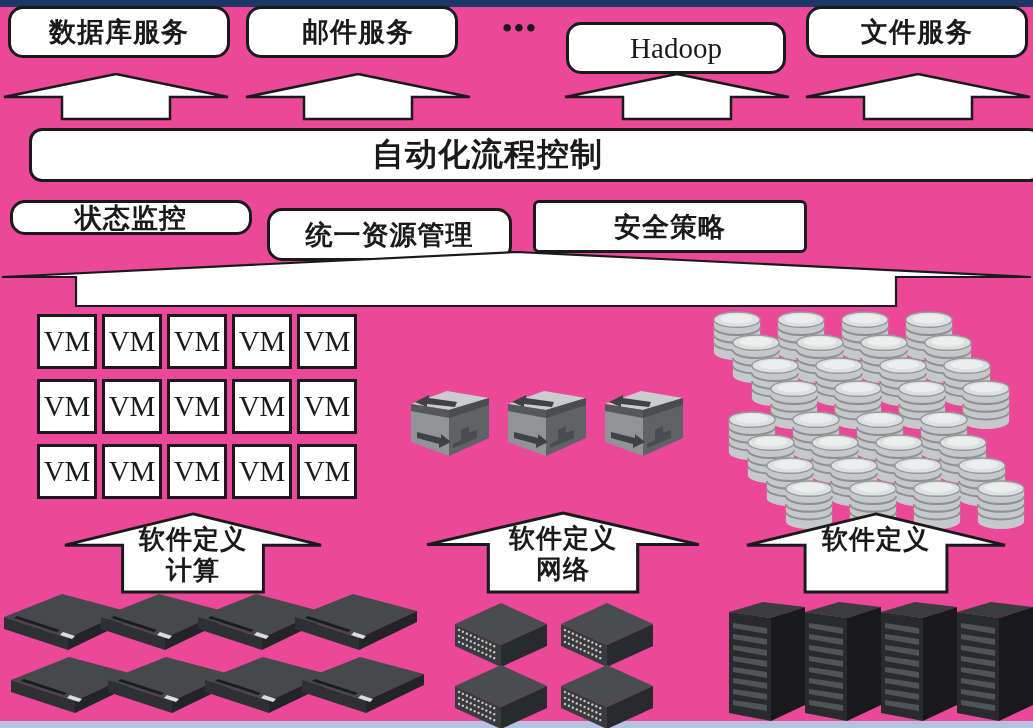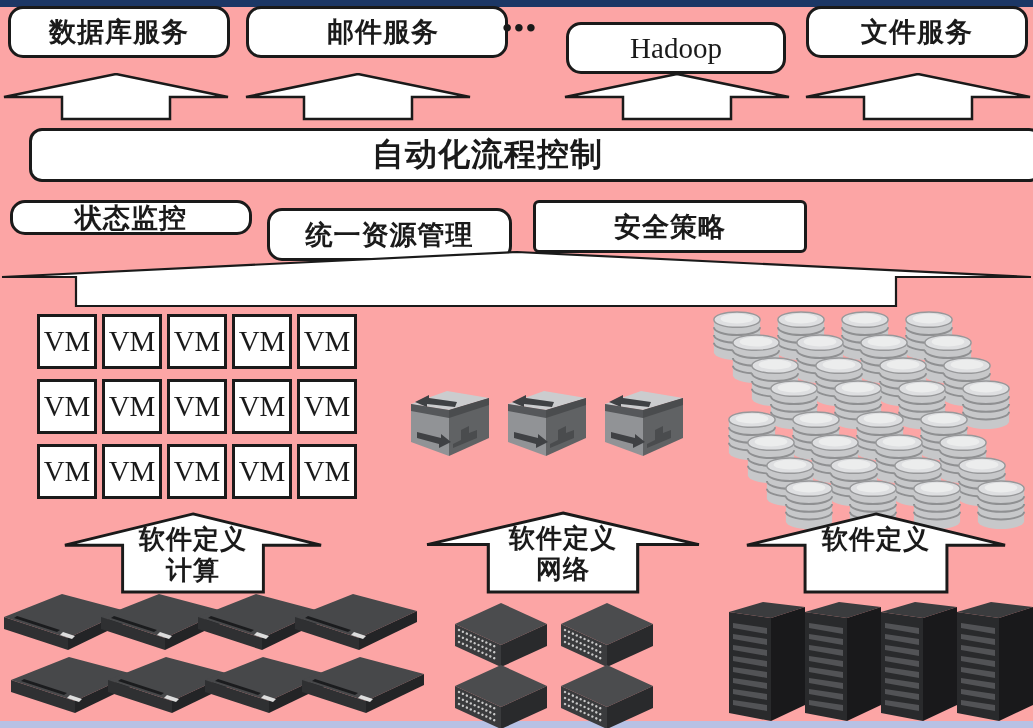--- a/index.html
+++ b/index.html
@@ -1,16 +1,16 @@
 <!DOCTYPE html>
 <html><head>
 <meta charset="utf-8">
 <style>
   html,body{margin:0;padding:0;background:#fff;}
-  #canvas{position:relative;width:1033px;height:728px;background:#fca5a5;overflow:hidden;
+  #canvas{position:relative;width:1033px;height:728px;background:#ec4899;overflow:hidden;
           font-family:"Liberation Serif","DejaVu Serif",serif;color:#1a1a1a;}
   .hbar{position:absolute;left:0;width:1033px;}
   .rbox{position:absolute;box-sizing:border-box;border:3px solid #1a1a1a;border-radius:15px;
         background:#fff;display:flex;align-items:center;justify-content:center;
         font-size:27px;font-weight:700;letter-spacing:1px;white-space:nowrap;}
   .rbox.latin{font-weight:400;letter-spacing:0;}
   .auto-text{transform:translateX(-48px);}
   .dots{position:absolute;font-weight:700;font-size:28px;letter-spacing:2px;text-align:center;}
   #top-arrows{position:absolute;left:0;top:73px;width:1033px;height:48px;}
   #vm-grid{position:absolute;left:37px;top:314px;display:grid;
@@ -81,21 +81,21 @@
     </symbol>
   </defs>
 </svg>
 
 <div id="canvas">
 
   <div class="hbar" style="top: 0px; height: 7px; background: rgb(28, 55, 101);"></div>
   <div class="hbar" style="top: 721px; height: 7px; background: rgb(183, 193, 228);"></div>
 
   <div class="rbox" style="left:8px;top:6px;width:222px;height:52px;">数据库服务</div>
-  <div class="rbox" style="left:246px;top:6px;width:262px;height:52px;padding-left:12px;">邮件服务</div>
+  <div class="rbox" style="left:246px;top:6px;width:212px;height:52px;padding-left:12px;">邮件服务</div>
   <div class="dots" style="left:494px;top:12px;width:52px;">•••</div>
   <div class="rbox latin" style="left:566px;top:6px;width:220px;height:52px;font-size:29px;margin-top:16px;">Hadoop</div>
   <div class="rbox" style="left:806px;top:6px;width:222px;height:52px;">文件服务</div>
 
   <div id="top-arrows">
       <svg width="228" height="48" style="position: absolute; left: 2px; top: 0px;">
         <use href="#sym-flatarrow" xlink:href="#sym-flatarrow"></use>
       </svg>
       <svg width="228" height="48" style="position: absolute; left: 244px; top: 0px;">
         <use href="#sym-flatarrow" xlink:href="#sym-flatarrow"></use>

